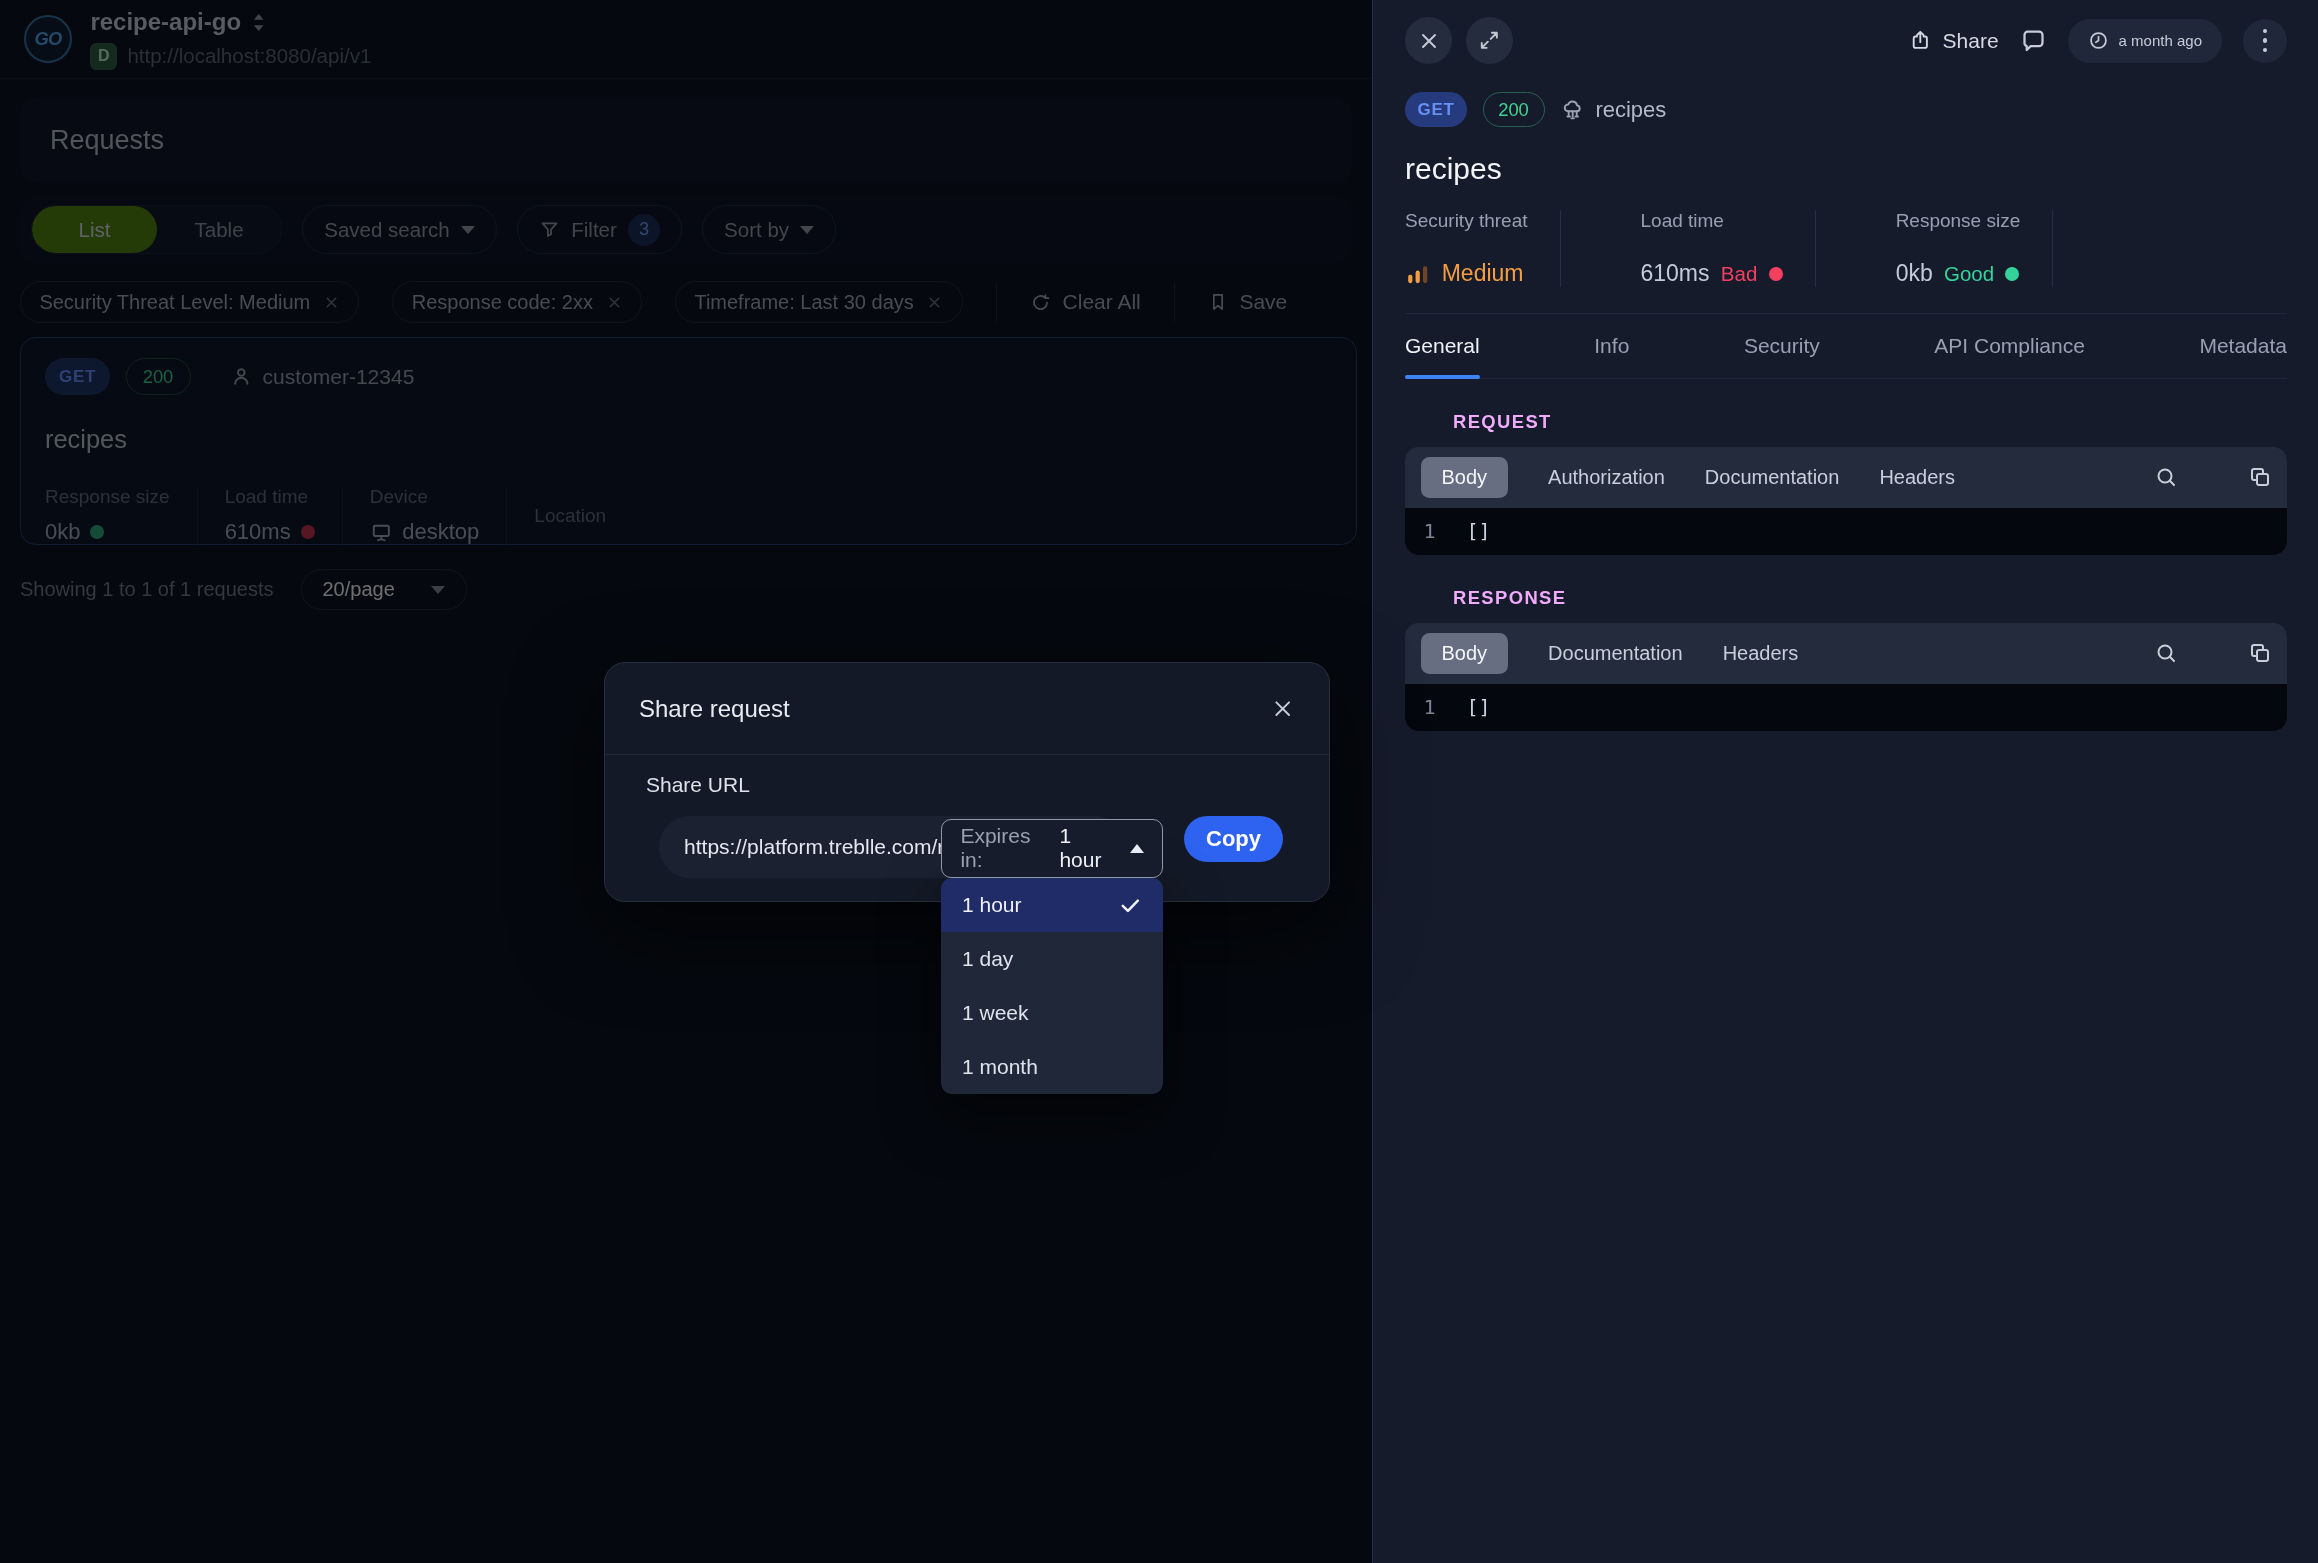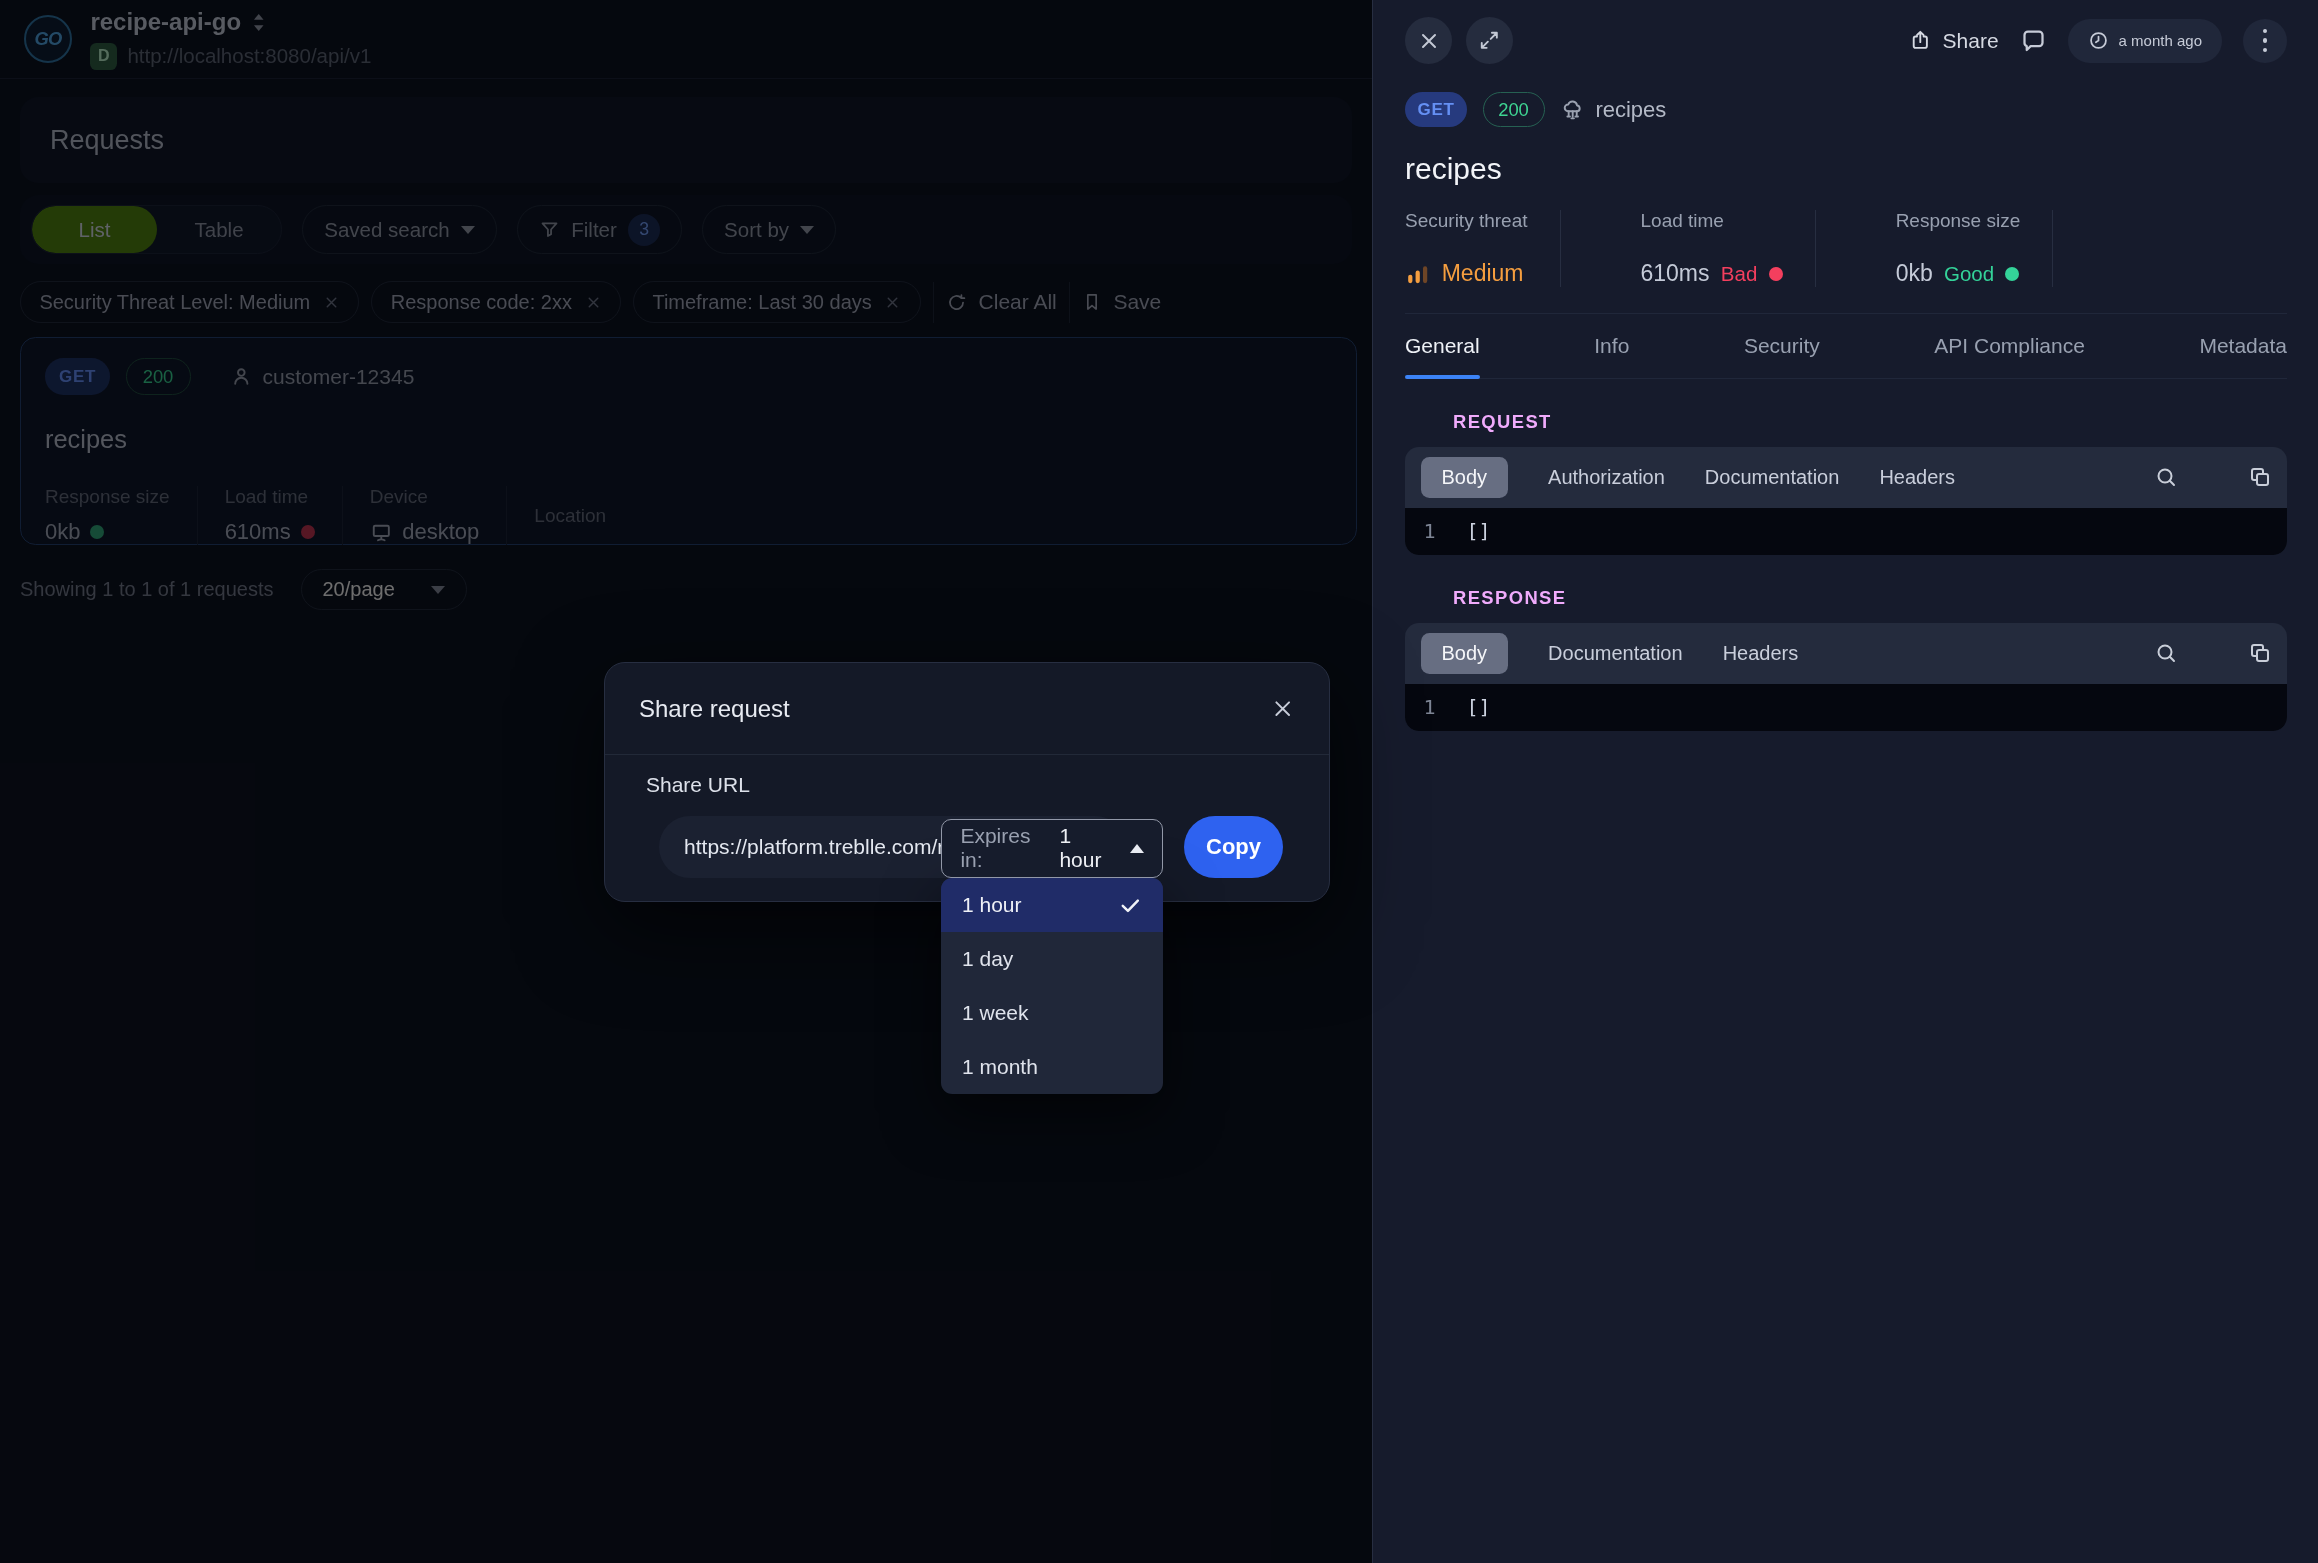--- a/index.html
+++ b/index.html
@@ -34,21 +34,21 @@
   .seg.active { background:#4d7c0f; color:#c7ccd7; border-radius:25px; }
   .pill-btn { height:49px; border-radius:25px; border:1.4px solid #202939; display:flex;
     align-items:center; gap:11.3px; padding:0 21px; font-size:20.5px; color:#8b91a0; }
   .caret-down { width:0; height:0; border-left:7px solid transparent; border-right:7px solid transparent;
     border-top:8.5px solid currentColor; }
   .caret-up { width:0; height:0; border-left:7.8px solid transparent; border-right:7.8px solid transparent;
     border-bottom:9.2px solid currentColor; }
   .filter-badge { width:32px; height:32px; border-radius:50%; background:#1b2a52; color:#6c95ea;
     font-size:17.7px; display:flex; align-items:center; justify-content:center; }
 
-  .chips-row { position:absolute; top:281px; left:20px; height:42px; display:flex; align-items:center; gap:12px; }
+  .chips-row { position:absolute; top:281px; left:20px; height:42px; display:flex; align-items:center; gap:33px; }
   .chip { height:42px; border-radius:21px; border:1.4px solid #202939; display:flex; align-items:center;
     gap:12.7px; padding:0 18.4px; font-size:20px; color:#989eae; }
   .chip .xi { color:#697082; }
   .vdiv { width:1.4px; height:41px; background:#1d2536; }
   .action-link { display:flex; align-items:center; gap:11.3px; font-size:21px; color:#989eae; }
 
   .request-card { position:absolute; top:337px; left:20px; width:1337px; height:208px;
     border:1.4px solid #233e6b; border-radius:15.5px; background:#0e1628; padding:20px 24px; }
   .card-row1 { display:flex; align-items:center; gap:15.5px; }
   .method-pill { min-width:65px; height:37px; border-radius:18.4px; background:#1d3061; color:#6089ef;
@@ -86,21 +86,21 @@
   .url-row { position:relative; height:65px; margin-top:17px; }
   .share-input { position:absolute; left:12.7px; top:1.4px; width:467px; height:62px; border-radius:31px;
     background:#1b2131; border:none; outline:none; color:#e4e8f0; font-size:21px; padding:0 17px 0 25.4px;
     font-family:"Liberation Sans", sans-serif; white-space:nowrap; overflow:hidden; }
   .expires-trigger { position:absolute; left:295px; top:4.2px; width:222px; height:59px; background:#161c2c;
     border:1.4px solid #9298a8; border-radius:10px; display:flex; align-items:center; gap:11.3px;
     padding:0 18.4px; z-index:12; }
   .expires-label { font-size:21px; color:#99a0b0; }
   .expires-value { font-size:21px; color:#eef0f5; }
   .expires-trigger .caret-up { color:#e8ebf2; margin-left:5.6px; }
-  .copy-btn { position:absolute; left:538px; top:1.4px; width:99px; height:62px; border-radius:31px;
+  .copy-btn { position:absolute; left:538px; top:1.4px; width:99px; height:46px; border-radius:31px;
     background:#2e62f0; color:#ffffff; font-size:22px; font-weight:700; display:flex;
     align-items:center; justify-content:center; }
   .dropdown-menu { position:absolute; left:295px; top:64px; width:222px; background:#202739;
     border-radius:11.3px; overflow:hidden; box-shadow:0 21px 56px rgba(0,0,0,.55); z-index:11; }
   .opt { height:54px; display:flex; align-items:center; justify-content:space-between;
     padding:0 21px; font-size:21px; color:#dfe3ec; }
   .opt.selected { background:#202c68; color:#eef0f6; }
   .opt .check { color:#f0f2f7; }
 
   

